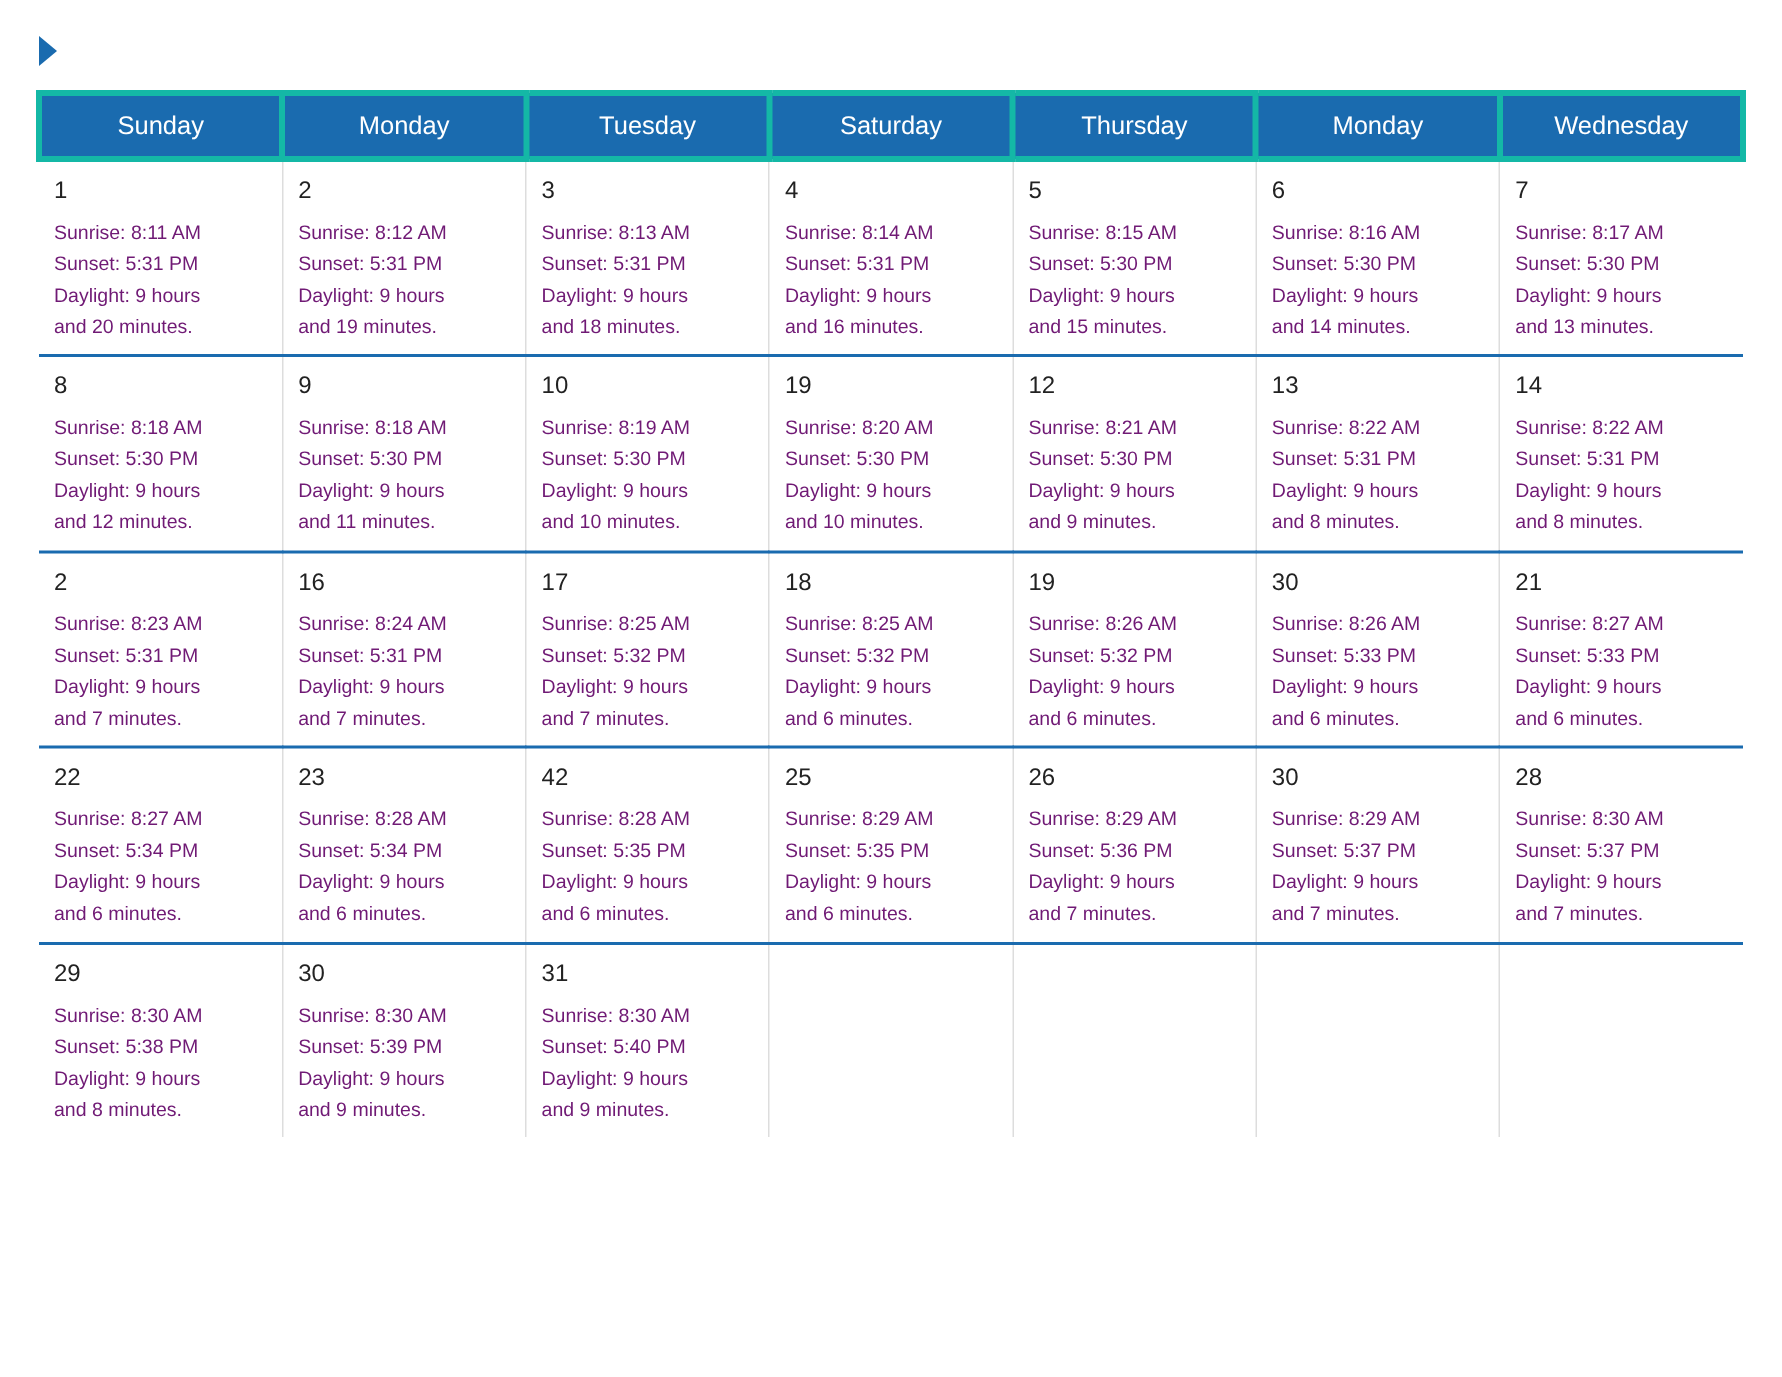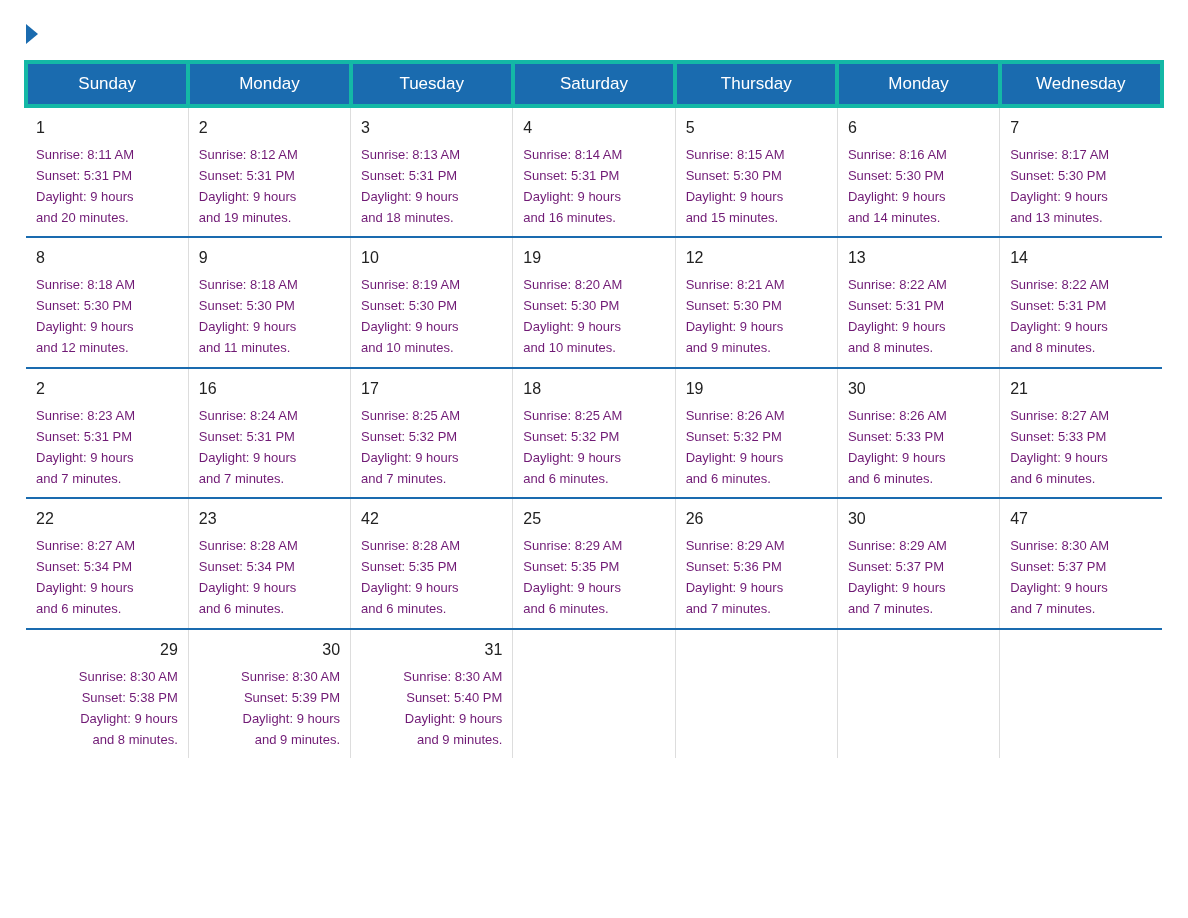--- a/index.html
+++ b/index.html
@@ -103,21 +103,20 @@
     .day-info {
       font-size: 13px;
       color: #701a75;
       line-height: 1.55;
     }
     .empty-cell {
       background: #fff;
     }
     tbody tr:last-child {
       border-bottom: none;
-      text-align: right;
     }
   </style>
 </head>
 <body>
 
 <div class="header">
   <div class="logo">
     <div class="logo-top">
       <span class="logo-general"></span>
       <span class="logo-arrow"></span>
@@ -197,21 +196,21 @@
         <td><span class="day-number">23</span>
 <span class="day-info">Sunrise: 8:28 AM<br>Sunset: 5:34 PM<br>Daylight: 9 hours<br>and 6 minutes.</span></td>
         <td><span class="day-number">42</span>
 <span class="day-info">Sunrise: 8:28 AM<br>Sunset: 5:35 PM<br>Daylight: 9 hours<br>and 6 minutes.</span></td>
         <td><span class="day-number">25</span>
 <span class="day-info">Sunrise: 8:29 AM<br>Sunset: 5:35 PM<br>Daylight: 9 hours<br>and 6 minutes.</span></td>
         <td><span class="day-number">26</span>
 <span class="day-info">Sunrise: 8:29 AM<br>Sunset: 5:36 PM<br>Daylight: 9 hours<br>and 7 minutes.</span></td>
         <td><span class="day-number">30</span>
 <span class="day-info">Sunrise: 8:29 AM<br>Sunset: 5:37 PM<br>Daylight: 9 hours<br>and 7 minutes.</span></td>
-        <td><span class="day-number">47</span>
+        <td><span class="day-number">28</span>
 <span class="day-info">Sunrise: 8:30 AM<br>Sunset: 5:37 PM<br>Daylight: 9 hours<br>and 7 minutes.</span></td>
       </tr>
       <tr>
         <td><span class="day-number">29</span>
 <span class="day-info">Sunrise: 8:30 AM<br>Sunset: 5:38 PM<br>Daylight: 9 hours<br>and 8 minutes.</span></td>
         <td><span class="day-number">30</span>
 <span class="day-info">Sunrise: 8:30 AM<br>Sunset: 5:39 PM<br>Daylight: 9 hours<br>and 9 minutes.</span></td>
         <td><span class="day-number">31</span>
 <span class="day-info">Sunrise: 8:30 AM<br>Sunset: 5:40 PM<br>Daylight: 9 hours<br>and 9 minutes.</span></td>
         <td class="empty-cell"></td>

